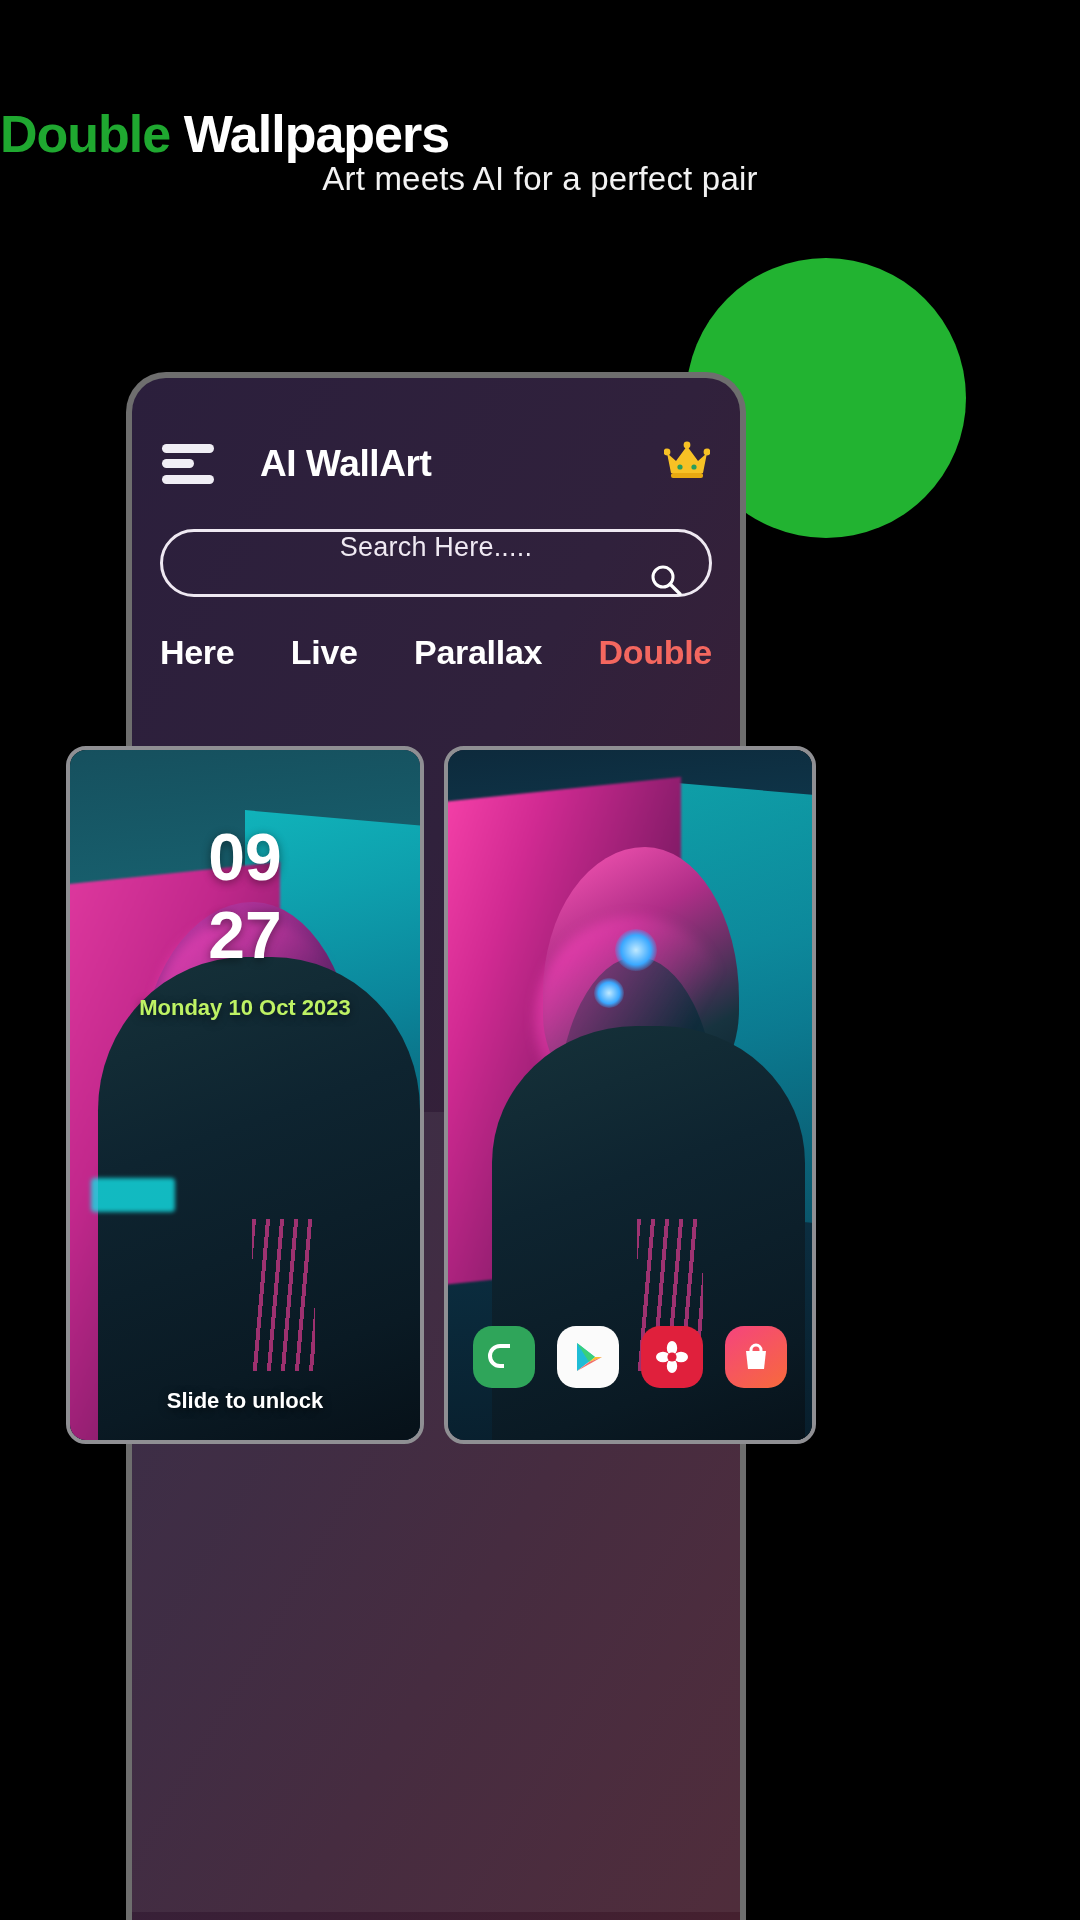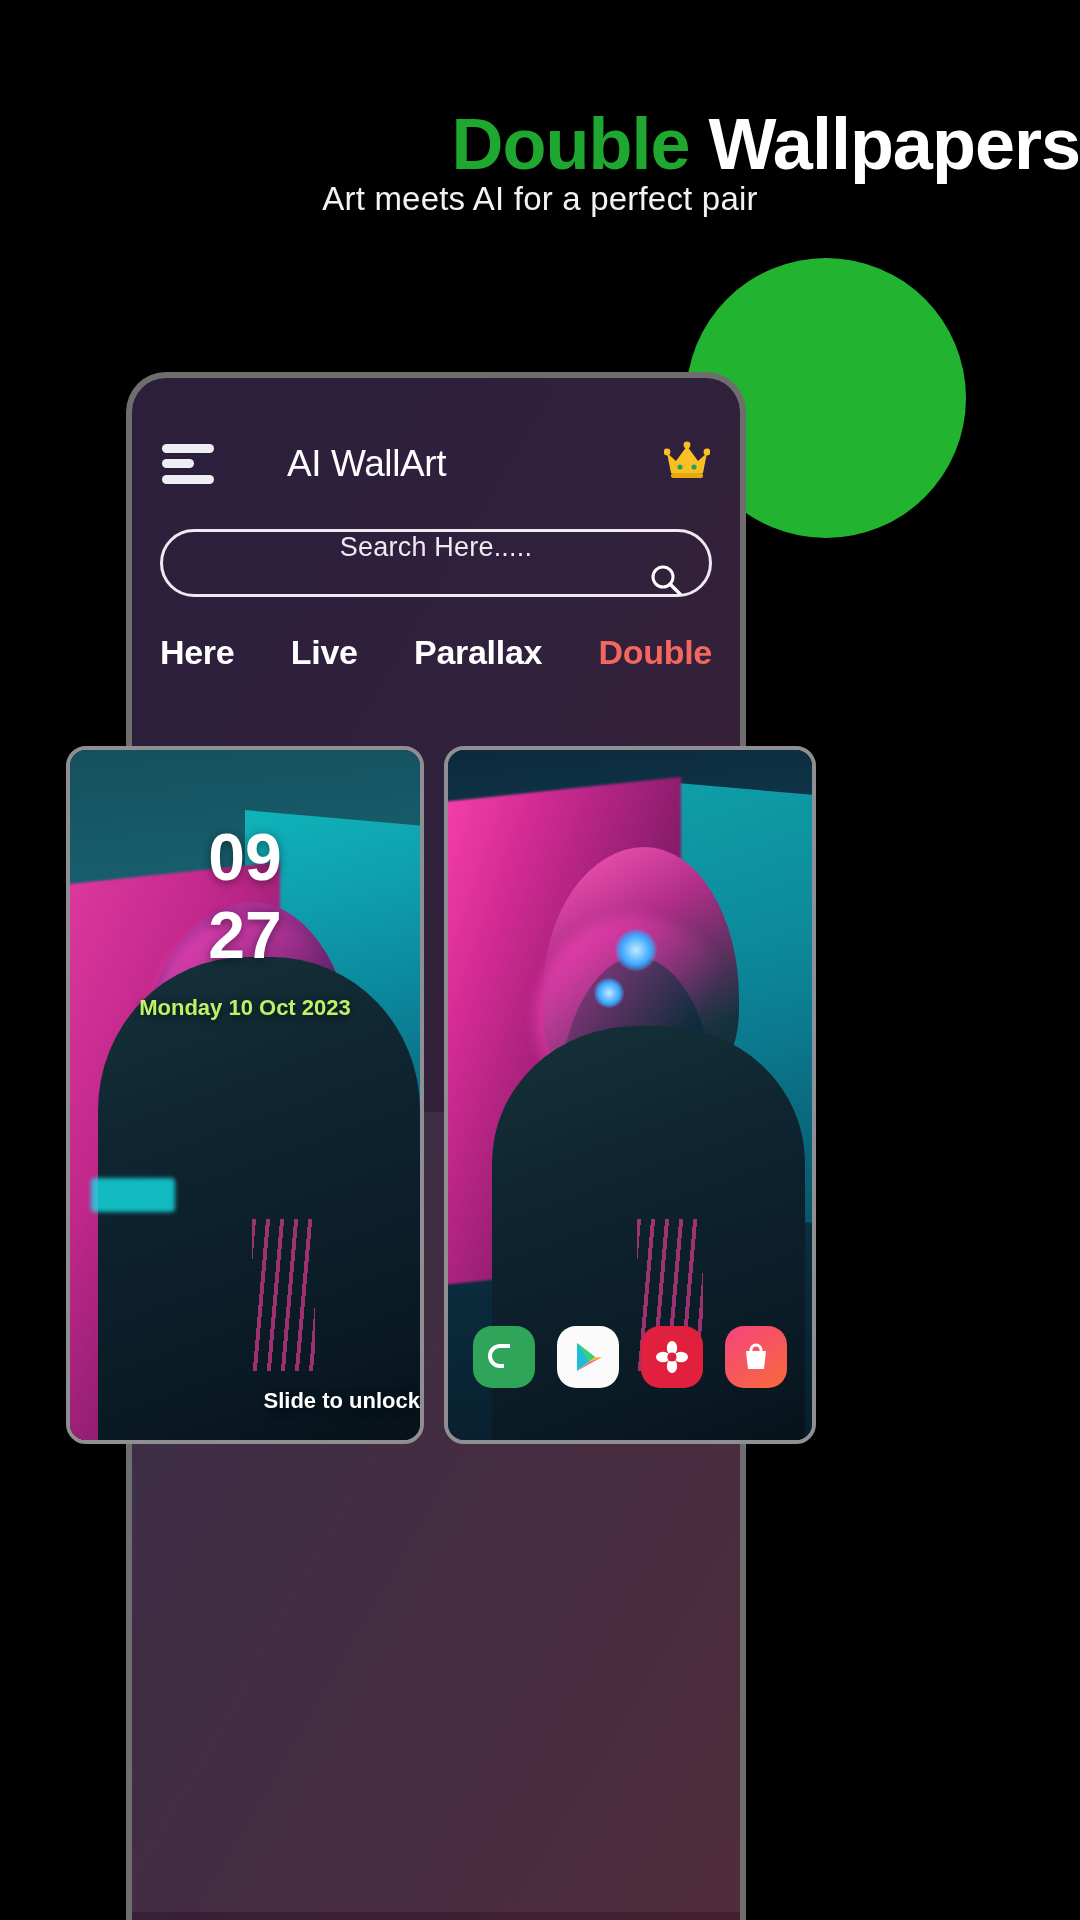--- a/index.html
+++ b/index.html
@@ -1,22 +1,22 @@
 <!DOCTYPE html>
 <html><head>
 <meta charset="utf-8">
 <style>
   * { margin:0; padding:0; box-sizing:border-box; }
   html,body { width:1080px; height:1920px; background:#000; overflow:hidden; }
   body { font-family:"Liberation Sans", sans-serif; position:relative; }
 
   
   .promo { position:absolute; top:0; left:0; width:1080px; height:300px; z-index:6; }
-  .headline { width:100%; text-align:right; margin-top:108px;
-    font-size:72px; font-weight:700; letter-spacing:-1px; color:#fff; line-height:1; }
+  .headline { width:100%; text-align:left; margin-top:108px;
+    font-size:52px; font-weight:700; letter-spacing:-1px; color:#fff; line-height:1; }
   .headline .hl-accent { color:#1fa830; }
   .subhead { width:100%; text-align:center; 
     font-size:33px; font-weight:400; color:#f2f2f2; letter-spacing:0.2px; }
 
   
   .green-blob { position:absolute; left:686px; top:258px; width:280px; height:280px;
     border-radius:50%; background:#22b331; z-index:1; }
 
   
   .phone { position:absolute; left:126px; top:372px; width:620px; height:1548px;
@@ -24,21 +24,21 @@
     background:linear-gradient(120deg,#2b1f3c 0%,#30213c 38%,#3b1f35 70%,#45202f 100%);
     overflow:hidden; z-index:3; }
 
   .phone-header { padding:62px 30px 0 30px; display:flex; align-items:center; }
   .hamburger { width:52px; height:40px; display:flex; flex-direction:column;
     justify-content:space-between; cursor:pointer; }
   .hamburger span { display:block; height:9px; border-radius:5px; background:#f0eef5; }
   .hamburger span:nth-child(1){ width:52px; }
   .hamburger span:nth-child(2){ width:32px; }
   .hamburger span:nth-child(3){ width:52px; }
-  .app-title { margin-left:73px; font-size:37px; font-weight:400; color:#fff; letter-spacing:-0.4px; }
+  .app-title { margin-left:46px; font-size:37px; font-weight:700; color:#fff; letter-spacing:-0.4px; }
   .crown { margin-left:auto; font-size:46px; line-height:1; }
 
   
   .search-bar { margin:42px 28px 0 28px; height:68px; border:3px solid #efe9f2;
     border-radius:34px; display:flex; align-items:center; padding:0 26px;flex-direction:column; }
   .search-placeholder { font-size:27px; color:#efe9f2; letter-spacing:0.2px; }
   .search-icon { margin-left:auto; width:34px; height:34px; }
 
   
   .tabs { display:flex; align-items:center; justify-content:space-between;
@@ -98,21 +98,21 @@
   .wall.variant .eyeglow { position:absolute; left:46%; top:26%; width:42px; height:42px;
     border-radius:50%; background:radial-gradient(circle,#bfe9ff 0%,#3aa8ff 50%,rgba(30,120,255,0) 75%); }
   .wall.variant .eyeglow.b { left:40%; top:33%; width:30px; height:30px; }
 
   
   .lock-overlay { position:absolute; inset:0; z-index:2;text-decoration:underline; }
   .lock-clock { position:absolute; top:10%; width:100%; text-align:center;
     color:#fff; font-weight:700; font-size:66px; line-height:1.18; text-shadow:0 2px 10px rgba(0,0,0,.45); }
   .lock-date { position:absolute; top:35.5%; width:100%; text-align:center;
     color:#bef264; font-weight:700; font-size:22px; text-shadow:0 2px 8px rgba(0,0,0,.55); }
-  .lock-slide { position:absolute; bottom:26px; width:100%; text-align:right;
+  .lock-slide { position:absolute; bottom:26px; width:100%; text-align:center;
     color:#fff; font-weight:700; font-size:22px; text-shadow:0 2px 8px rgba(0,0,0,.6); }
 
   
   .dock { position:absolute; bottom:52px; left:0; width:100%;
     display:flex; justify-content:center; gap:22px; z-index:3; }
   .dock-icon { width:62px; height:62px; border-radius:19px;
     display:flex; align-items:center; justify-content:center; }
   .ic-phone { background:#2fa55a; }
   .ic-play  { background:#fbfbfb; }
   .ic-photos{ background:#e0203c; }

